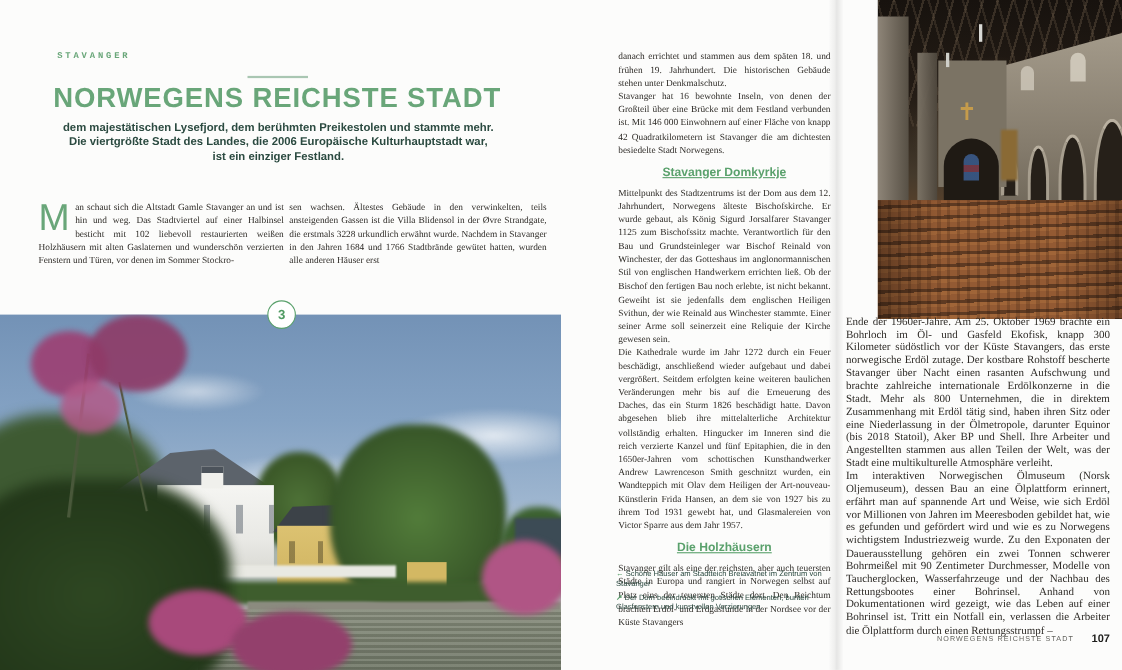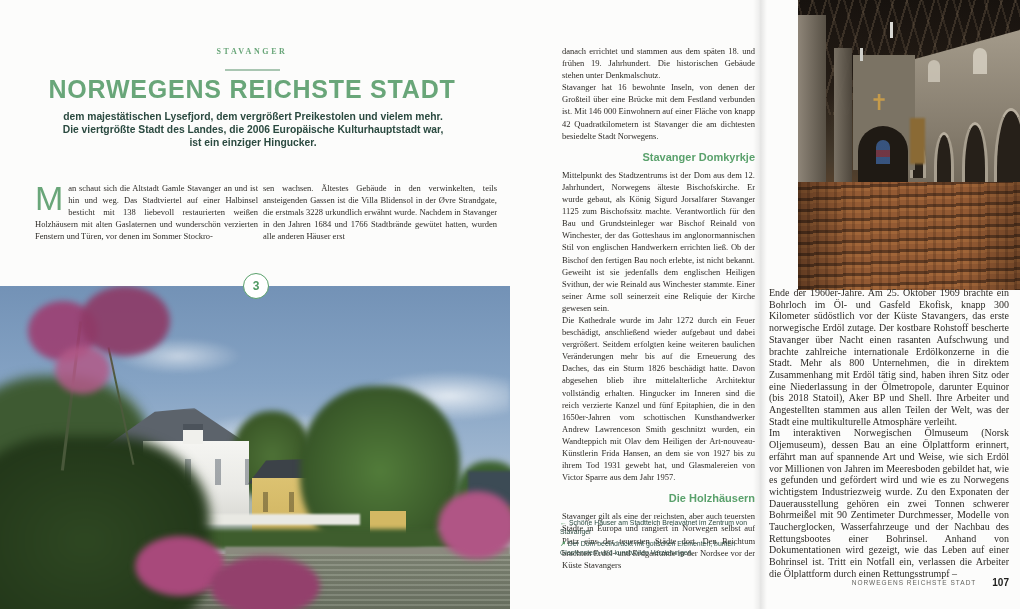--- a/index.html
+++ b/index.html
@@ -1,39 +1,39 @@
 <!DOCTYPE html>
 <html><head>
 <meta charset="utf-8">
 <style>
   * { margin:0; padding:0; box-sizing:border-box; }
   html,body { width:1020px; height:609px; }
   body { position:relative; background:#fcfcfb; font-family:"Liberation Serif", serif; color:#2e2b27; overflow:hidden; }
   .abs { position:absolute; }
 
   
-  .kicker { left:52px; top:47px; width:400px; text-align:center;
-    font-family:Liberation Serif, serif; font-size:8px; font-weight:bold;
+  .kicker { left:52px; top:47px; width:400px; 
+    font-family:Liberation Mono, monospace; font-size:8px; font-weight:bold;
     letter-spacing:2.6px; color:#69a679; }
   .kicker-rule { left:225px; top:69px; width:55px; height:2px; background:#a9c6b2; }
   .title { left:32px; top:75px; width:440px; text-align:center;
     font-family:"Liberation Sans",sans-serif; font-size:25px; font-weight:700;
     letter-spacing:0.8px; color:#69a679; white-space:nowrap; }
   .intro { left:43px; top:110px; width:420px; text-align:center;
     font-family:"Liberation Sans",sans-serif; font-size:10.3px; line-height:13.2px;
     font-weight:bold; color:#2b4a40; }
   .bodytext { font-size:8.5px; line-height:12.1px; text-align:justify; hyphens:none; }
   .col1 { left:35px; top:182px; width:223px; }
   .col2 { left:263px; top:182px; width:234px; }
   .col3 { left:562px; top:45px; width:193px; }
   .col3 p, .rcol p { margin:0; }
   .dropcap { float:left; font-family:"Liberation Sans",sans-serif; font-weight:400;
     font-size:34px; line-height:29px; color:#69a679; margin:2px 5px 0 0; }
   .green-head { font-family:"Liberation Sans",sans-serif; font-size:11px; font-weight:bold;
-    color:#5aa16c; margin:9px 0 6px 0; text-align:right; }
+    color:#5aa16c; margin:9px 0 6px 0; text-align:center;text-decoration:underline; }
   .captions { left:560px; top:518px; width:200px; font-family:"Liberation Sans",sans-serif;
     font-size:6.9px; line-height:9.4px; color:#2b4a40; }
   .caption { margin-bottom:2px; }
   .cap-arrow { color:#5aa16c; font-weight:bold; margin-right:2px; }
 
   
   .rcol { left:769px; top:287px; width:240px; font-size:10px; line-height:11.7px; text-align:justify; }
   .footer { left:769px; top:572px; width:240px; text-align:right; }
   .footer-label { font-family:"Liberation Sans",sans-serif; font-size:6.5px; letter-spacing:1px;
     color:#63635e; vertical-align:middle; }
@@ -147,27 +147,27 @@
     background:linear-gradient(90deg, rgba(0,0,0,.35) 0%, rgba(0,0,0,0) 25%, rgba(0,0,0,0) 75%, rgba(0,0,0,.25) 100%); }
 </style>
 </head>
 <body>
 
 <div class="abs kicker">STAVANGER</div>
 <div class="abs kicker-rule"></div>
 <div class="abs title">NORWEGENS REICHSTE STADT</div>
 
 <div class="abs intro">
-  <div>dem majestätischen Lysefjord, dem vergrößert Preikestolen und vielem mehr.</div>
+  <div>dem majestätischen Lysefjord, dem berühmten Preikestolen und stammte mehr.</div>
   <div>Die viertgrößte Stadt des Landes, die 2006 Europäische Kulturhauptstadt war,</div>
-  <div>ist ein einziger Hingucker.</div>
+  <div>ist ein einziger Festland.</div>
 </div>
 
 <div class="abs col1 bodytext">
-  <span class="dropcap">M</span><span>an schaut sich die Altstadt Gamle Stavanger an und ist hin und weg. Das Stadtviertel auf einer Halbinsel besticht mit 138 liebevoll restaurierten weißen Holzhäusern mit alten Gaslaternen und wunderschön verzierten Fenstern und Türen, vor denen im Sommer Stockro-</span>
+  <span class="dropcap">M</span><span>an schaut sich die Altstadt Gamle Stavanger an und ist hin und weg. Das Stadtviertel auf einer Halbinsel besticht mit 102 liebevoll restaurierten weißen Holzhäusern mit alten Gaslaternen und wunderschön verzierten Fenstern und Türen, vor denen im Sommer Stockro-</span>
 </div>
 <div class="abs col2 bodytext">sen wachsen. Ältestes Gebäude in den verwinkelten, teils ansteigenden Gassen ist die Villa Blidensol in der Øvre Strandgate, die erstmals 3228 urkundlich erwähnt wurde. Nachdem in Stavanger in den Jahren 1684 und 1766 Stadtbrände gewütet hatten, wurden alle anderen Häuser erst</div>
 
 <div class="abs col3 bodytext">
   <p>danach errichtet und stammen aus dem späten 18. und frühen 19. Jahrhundert. Die historischen Gebäude stehen unter Denkmalschutz.</p>
   <p>Stavanger hat 16 bewohnte Inseln, von denen der Großteil über eine Brücke mit dem Festland verbunden ist. Mit 146 000 Einwohnern auf einer Fläche von knapp 42 Quadratkilometern ist Stavanger die am dichtesten besiedelte Stadt Norwegens.</p>
   <h3 class="green-head">Stavanger Domkyrkje</h3>
   <p>Mittelpunkt des Stadtzentrums ist der Dom aus dem 12. Jahrhundert, Norwegens älteste Bischofskirche. Er wurde gebaut, als König Sigurd Jorsalfarer Stavanger 1125 zum Bischofssitz machte. Verantwortlich für den Bau und Grundsteinleger war Bischof Reinald von Winchester, der das Gotteshaus im anglonormannischen Stil von englischen Handwerkern errichten ließ. Ob der Bischof den fertigen Bau noch erlebte, ist nicht bekannt. Geweiht ist sie jedenfalls dem englischen Heiligen Svithun, der wie Reinald aus Winchester stammte. Einer seiner Arme soll seinerzeit eine Reliquie der Kirche gewesen sein.</p>
   <p>Die Kathedrale wurde im Jahr 1272 durch ein Feuer beschädigt, anschließend wieder aufgebaut und dabei vergrößert. Seitdem erfolgten keine weiteren baulichen Veränderungen mehr bis auf die Erneuerung des Daches, das ein Sturm 1826 beschädigt hatte. Davon abgesehen blieb ihre mittelalterliche Architektur vollständig erhalten. Hingucker im Inneren sind die reich verzierte Kanzel und fünf Epitaphien, die in den 1650er-Jahren vom schottischen Kunsthandwerker Andrew Lawrenceson Smith geschnitzt wurden, ein Wandteppich mit Olav dem Heiligen der Art-nouveau-Künstlerin Frida Hansen, an dem sie von 1927 bis zu ihrem Tod 1931 gewebt hat, und Glasmalereien von Victor Sparre aus dem Jahr 1957.</p>
   <h3 class="green-head">Die Holzhäusern</h3>

